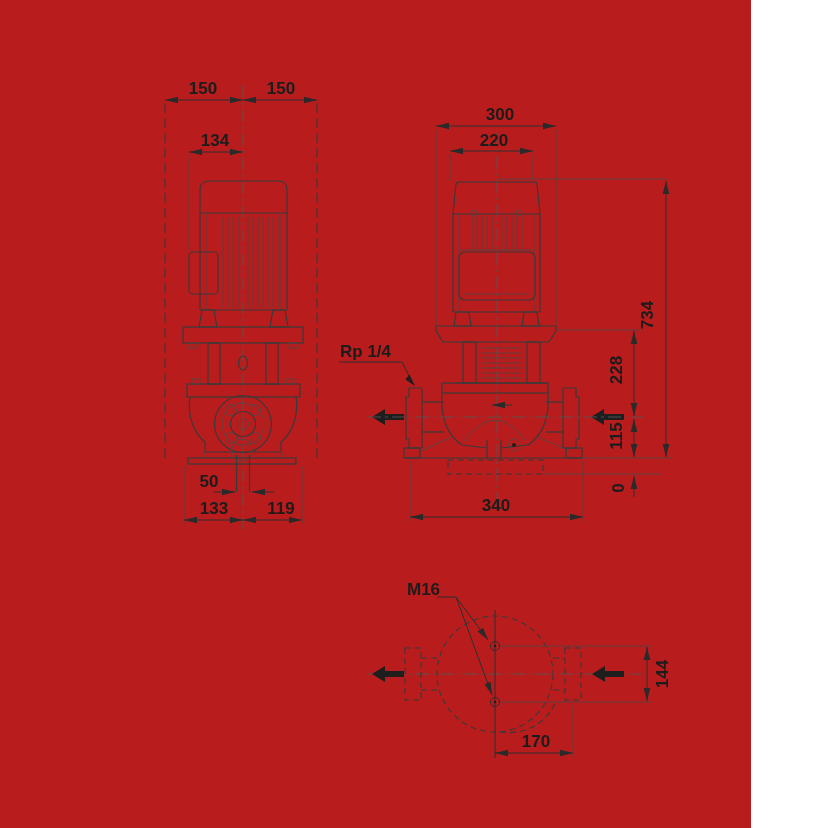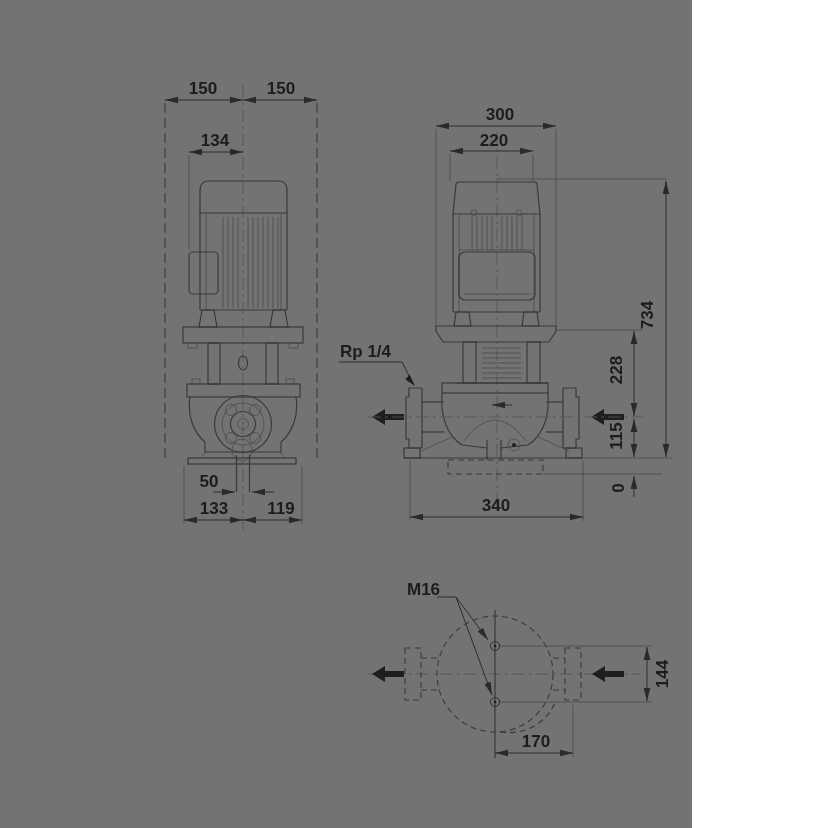--- a/index.html
+++ b/index.html
@@ -1,16 +1,16 @@
 <!DOCTYPE html>
 <html><head>
 <meta charset="utf-8">
 <style>
   html,body{margin:0;padding:0;background:#ffffff;width:828px;height:828px;overflow:hidden}
-  .stage{position:relative;width:692px;height:828px;background:#737373}
+  .stage{position:relative;width:751px;height:828px;background:#b91c1c}
   svg{display:block}
   .ln{stroke:#3a3a3a;stroke-width:1.2;fill:none}
   .thin{stroke:#4a4a4a;stroke-width:0.8;fill:none}
   .dim{stroke:#2e2e2e;stroke-width:1;fill:none}
   .cl{stroke:#555;stroke-width:0.9;stroke-dasharray:13 4 3 4;fill:none}
   .dash{stroke:#3a3a3a;stroke-width:1.1;stroke-dasharray:10 5;fill:none}
   .dashfine{stroke:#3a3a3a;stroke-width:1.1;stroke-dasharray:6 4;fill:none}
   .dimtxt{font:700 17px "Liberation Sans",sans-serif;fill:#1c1c1c;text-anchor:middle}
   .lbltxt{font:700 17px "Liberation Sans",sans-serif;fill:#1c1c1c;text-anchor:start}
   .solidfill{fill:#1e1e1e;stroke:none}

